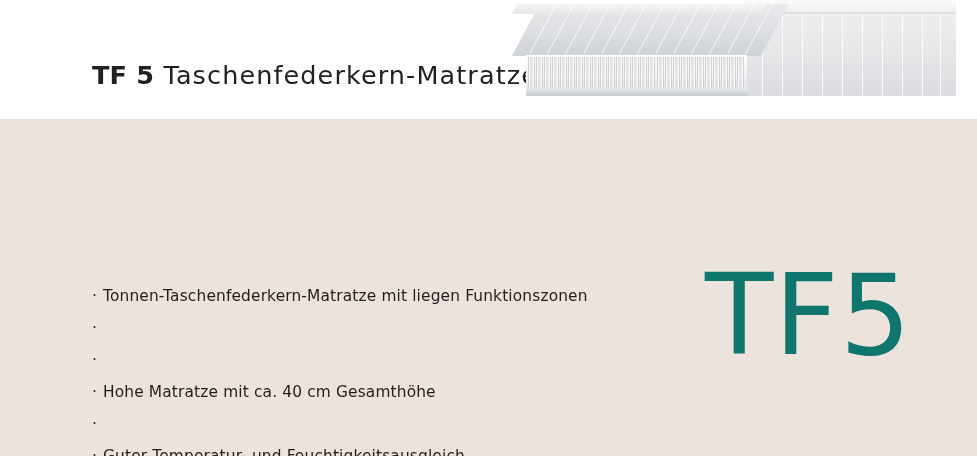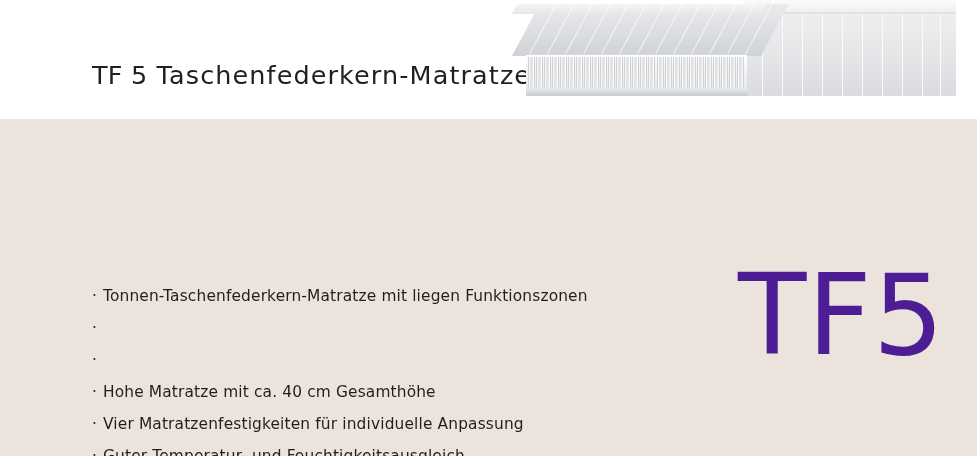--- a/index.html
+++ b/index.html
@@ -30,21 +30,21 @@
   .title {
     position: absolute;
     left: 92px;
     top: 60px;
     font-size: 25.5px;
     letter-spacing: 0.6px;
     color: #231f20;
     white-space: nowrap;
   }
   .title .strong {
-    font-weight: normal;
+    font-weight: bold;
     letter-spacing: 0.2px;
   }
   .title .light {
     font-weight: normal;
     letter-spacing: 1.1px;
   }
 
   
   .mattress {
     position: absolute;
@@ -158,24 +158,24 @@
   .body-panel {
     position: absolute;
     left: 0;
     top: 119px;
     width: 977px;
     height: 337px;
     background: #ece3dd;
   }
   .watermark {
     position: absolute;
-    right: 32px;
+    right: 65px;
     top: 140px;
     font-size: 112px;
-    color: #4c1d95;
+    color: #0f766e;
     letter-spacing: 1px;
     font-weight: normal;
     line-height: 1;
     user-select: none;
   }
   .bullets {
     position: absolute;
     left: 92px;
     top: 168px;
     width: 620px;
@@ -289,21 +289,20 @@
       </div>
       <div class="bullet">
         <span class="dot">·</span>
       </div>
       <div class="bullet">
         <span class="dot">·</span>
         <span>Hohe Matratze mit ca. 40 cm Gesamthöhe</span>
       </div>
       <div class="bullet">
         <span class="dot">·</span>
-        <span>Vier Matratzenfestigkeiten für individuelle Anpassung</span>
       </div>
       <div class="bullet">
         <span class="dot">·</span>
         <span>Guter Temperatur- und Feuchtigkeitsausgleich</span>
       </div>
 
     </div>
   </div>
 
 </div>

